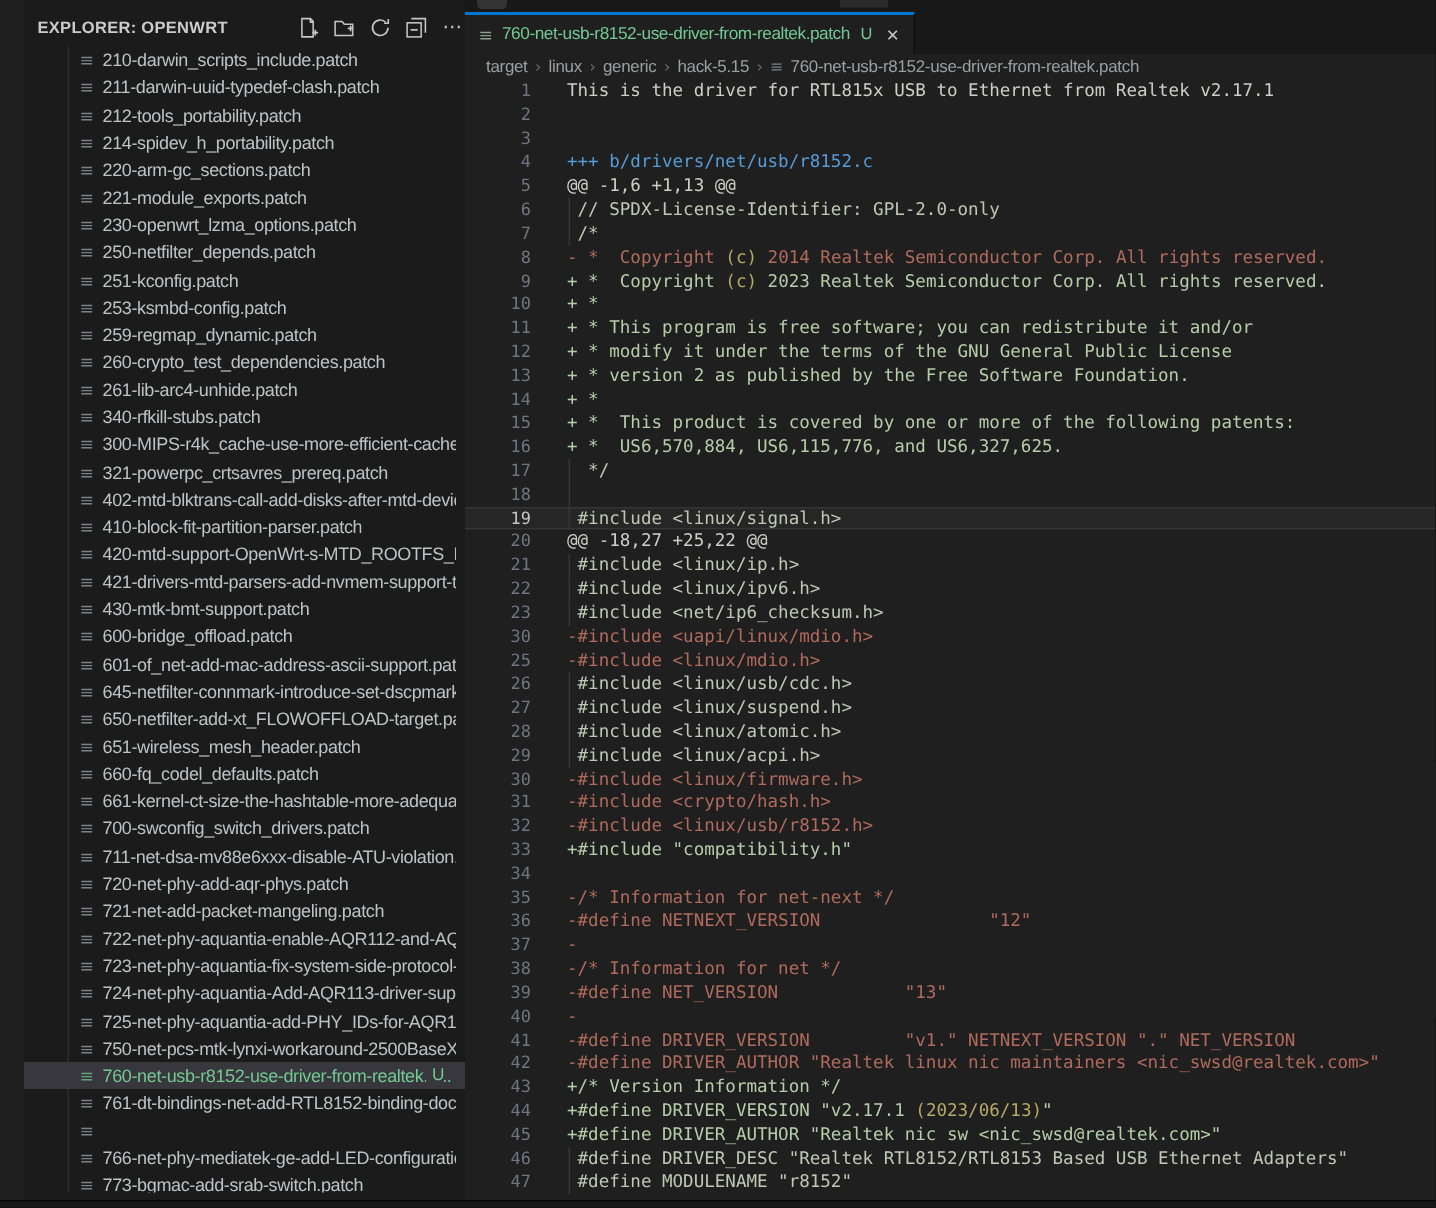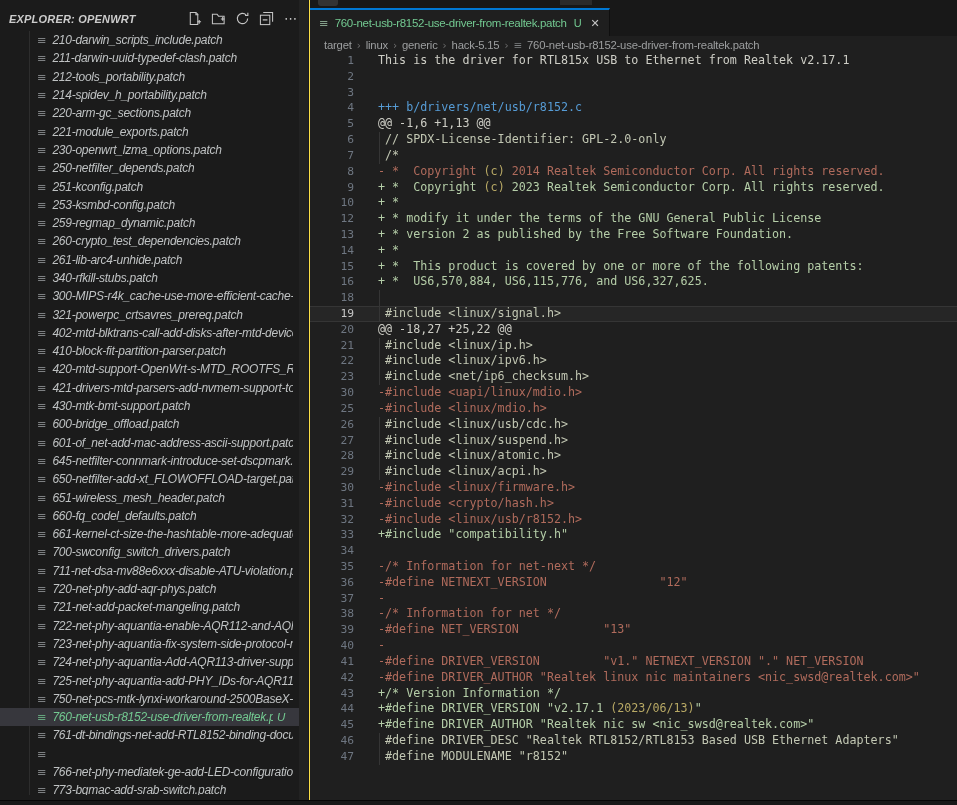--- a/index.html
+++ b/index.html
@@ -1,22 +1,22 @@
 <!DOCTYPE html>
 <html><head>
 <meta charset="utf-8">
 <style>
   html,body{margin:0;padding:0;background:#111;}
   *{box-sizing:border-box;}
   #root{position:relative;width:957px;height:805px;overflow:hidden;background:#1f1f1f;
         font-family:"Liberation Sans",sans-serif;-webkit-font-smoothing:antialiased;}
 
   
-  .sidebar{position:absolute;left:0;top:0;width:310px;height:800px;background:#1b1b1b;
-           border-right:1px solid #fde047;font-style:italic;}
+  .sidebar{position:absolute;left:16px;top:0;width:310px;height:800px;background:#1b1b1b;
+           border-right:6px solid #fde047;}
   .sb-scrolltrack{position:absolute;top:0;right:1px;width:9px;height:100%;background:#222222;}
   .sb-header{height:31px;display:flex;align-items:center;padding:6px 10px 0 9px;}
   .sb-title{font-size:11px;font-weight:700;color:#cccccc;letter-spacing:.2px;white-space:nowrap;}
   .sb-actions{margin-left:auto;display:flex;align-items:center;gap:7px;}
   .sb-actions .aicon{width:17px;height:17px;display:flex;align-items:center;justify-content:center;
                      color:#c5c5c5;cursor:pointer;border-radius:3px;}
   .sb-actions svg{display:block;}
   .more-dots{font-family:"DejaVu Sans",sans-serif;font-size:13px;color:#c5c5c5;line-height:10px;}
 
   .file-list{position:absolute;top:31px;left:0;right:10px;bottom:5px;overflow:hidden;}
@@ -322,25 +322,27 @@
         <div class="crow"><span class="ln">1</span><span class="codetxt t-text">This is the driver for RTL815x USB to Ethernet from Realtek v2.17.1</span></div>
         <div class="crow"><span class="ln">2</span><span class="codetxt t-text"></span></div>
         <div class="crow"><span class="ln">3</span></div>
         <div class="crow"><span class="ln">4</span><span class="codetxt t-header">+++ b/drivers/net/usb/r8152.c</span></div>
         <div class="crow"><span class="ln">5</span><span class="codetxt t-hunk">@@ -1,6 +1,13 @@</span></div>
         <div class="crow"><span class="ln">6</span><i class="ig"></i><span class="codetxt t-ctx"> // SPDX-License-Identifier: GPL-2.0-only</span></div>
         <div class="crow"><span class="ln">7</span><i class="ig"></i><span class="codetxt t-ctx"> /*</span></div>
         <div class="crow"><span class="ln">8</span><span class="codetxt t-del">- *  Copyright <span class="hl-y">(c)</span> 2014 Realtek Semiconductor Corp. All rights reserved.</span></div>
         <div class="crow"><span class="ln">9</span><span class="codetxt t-add">+ *  Copyright <span class="hl-y">(c)</span> 2023 Realtek Semiconductor Corp. All rights reserved.</span></div>
         <div class="crow"><span class="ln">10</span><span class="codetxt t-add">+ *</span></div>
+        <div class="crow"><span class="ln">11</span><span class="codetxt t-add">+ * This program is free software; you can redistribute it and/or</span></div>
         <div class="crow"><span class="ln">12</span><span class="codetxt t-add">+ * modify it under the terms of the GNU General Public License</span></div>
         <div class="crow"><span class="ln">13</span><span class="codetxt t-add">+ * version 2 as published by the Free Software Foundation.</span></div>
         <div class="crow"><span class="ln">14</span><span class="codetxt t-add">+ *</span></div>
         <div class="crow"><span class="ln">15</span><span class="codetxt t-add">+ *  This product is covered by one or more of the following patents:</span></div>
         <div class="crow"><span class="ln">16</span><span class="codetxt t-add">+ *  US6,570,884, US6,115,776, and US6,327,625.</span></div>
+        <div class="crow"><span class="ln">17</span><i class="ig"></i><span class="codetxt t-ctx">  */</span></div>
         <div class="crow"><span class="ln">18</span><i class="ig"></i><span class="codetxt t-ctx"></span></div>
         <div class="crow cur"><span class="ln">19</span><i class="ig"></i><span class="codetxt t-ctx"> #include &lt;linux/signal.h&gt;</span></div>
         <div class="crow"><span class="ln">20</span><span class="codetxt t-hunk">@@ -18,27 +25,22 @@</span></div>
         <div class="crow"><span class="ln">21</span><i class="ig"></i><span class="codetxt t-ctx"> #include &lt;linux/ip.h&gt;</span></div>
         <div class="crow"><span class="ln">22</span><i class="ig"></i><span class="codetxt t-ctx"> #include &lt;linux/ipv6.h&gt;</span></div>
         <div class="crow"><span class="ln">23</span><i class="ig"></i><span class="codetxt t-ctx"> #include &lt;net/ip6_checksum.h&gt;</span></div>
         <div class="crow"><span class="ln">30</span><span class="codetxt t-del">-#include &lt;uapi/linux/mdio.h&gt;</span></div>
         <div class="crow"><span class="ln">25</span><span class="codetxt t-del">-#include &lt;linux/mdio.h&gt;</span></div>
         <div class="crow"><span class="ln">26</span><i class="ig"></i><span class="codetxt t-ctx"> #include &lt;linux/usb/cdc.h&gt;</span></div>
         <div class="crow"><span class="ln">27</span><i class="ig"></i><span class="codetxt t-ctx"> #include &lt;linux/suspend.h&gt;</span></div>

